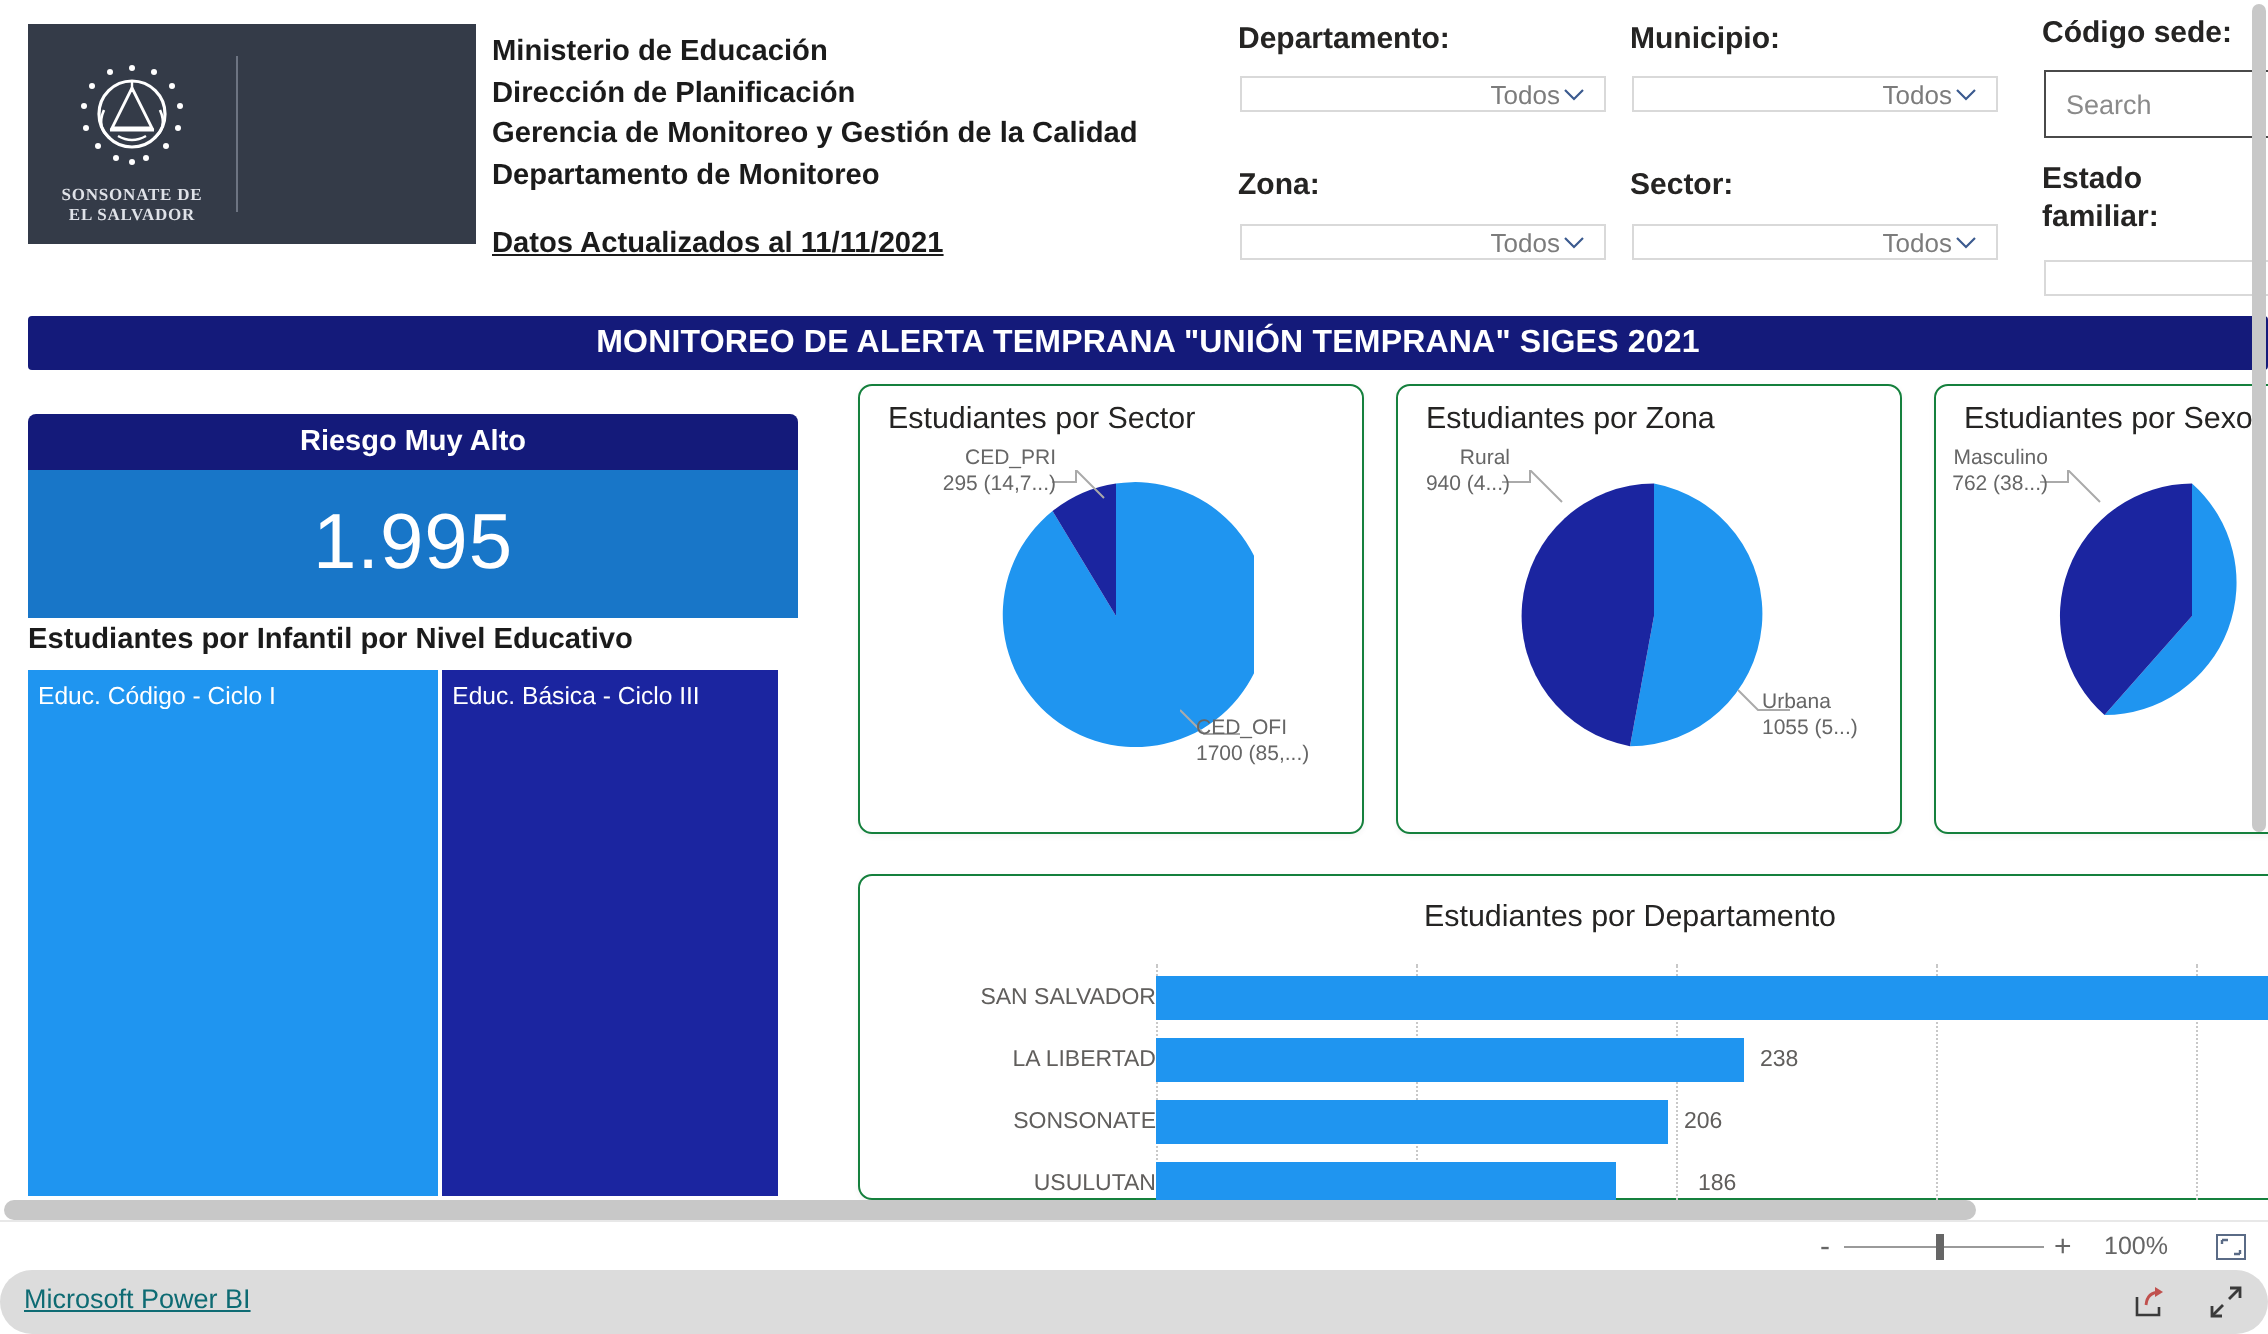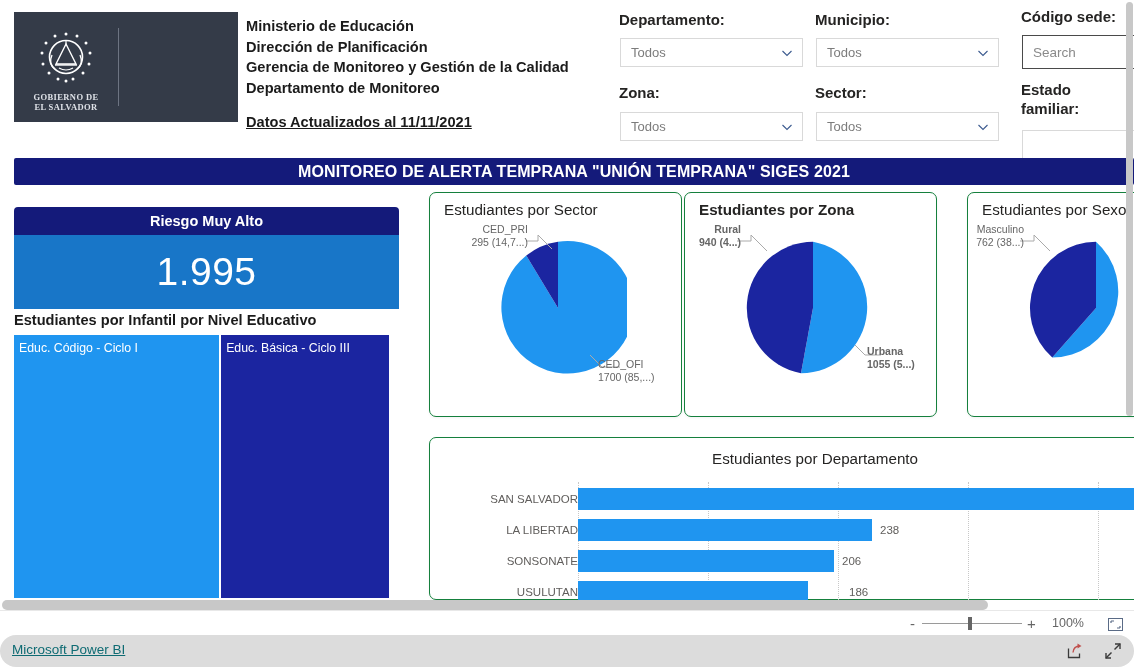--- a/index.html
+++ b/index.html
@@ -46,23 +46,23 @@
     position: absolute; left: 246px; top: 114px;
     color: #1b1b1b; font-size: 14.6px; font-weight: bold; text-decoration: underline;
   }
 
   
   .flt-label {
     position: absolute; color: #252423; font-size: 15px;
     font-weight: bold; line-height: 19px;
   }
   .flt-box {
-    position: absolute; height: 29px; border: 1px solid #d9d9d9;
+    position: absolute; height: 18px; border: 1px solid #d9d9d9;
     background: #fff; display: flex; align-items: center;
-    padding: 0 8px 0 10px; font-size: 13px; color: #7c7c7c;
+    padding: 0 8px 0 10px; font-size: 13px; color: #7c7c7c; text-align: right;
   }
   .flt-box .val { flex: 1; }
   .chev { width: 14px; height: 14px; flex: 0 0 14px; }
   .flt-search {
     position: absolute; height: 34px; border: 1px solid #4a4a4a;
     background: #fff; display: flex; align-items: center;
     padding: 0 8px 0 10px; font-size: 13.5px; color: #8a8a8a;
   }
 
   
@@ -183,21 +183,21 @@
             <circle cx="31" cy="30" r="16.5" fill="none" stroke="#ffffff" stroke-width="1.6"></circle>
             <path d="M31 17 L41 37 L21 37 Z" fill="none" stroke="#ffffff" stroke-width="1.4"></path>
             <path d="M31 14 L31 19" stroke="#ffffff" stroke-width="1.2"></path>
             <path d="M20 38 h22" stroke="#ffffff" stroke-width="1.4"></path>
             <path d="M17 28 q-4 9 3 14" fill="none" stroke="#ffffff" stroke-width="1.3"></path>
             <path d="M45 28 q4 9 -3 14" fill="none" stroke="#ffffff" stroke-width="1.3"></path>
             <path d="M24 41 q7 4 14 0" fill="none" stroke="#ffffff" stroke-width="1.2"></path>
           </svg>
         </div>
         <div class="gob-text">
-          <span>GOBIERNO DE</span><br>
+          <span>SONSONATE DE</span><br>
           <span>EL SALVADOR</span>
         </div>
       </div>
       <div class="logo-divider"></div>
     </div>
 
     <div class="hdr-titles">
       <div>Ministerio de Educación</div>
       <div>Dirección de Planificación</div>
       <div>Gerencia de Monitoreo y Gestión de la Calidad</div>
@@ -283,21 +283,21 @@
       </div>
       <svg class="leader" style="left:160px; top:160px; width:34px; height:22px;">
         <path d="M0 2 L12 14 L30 14"></path>
       </svg>
       <div class="pie-lbl" style="left:168px; top:165px;">
         <span>CED_OFI</span><br>
         <span>1700 (85,...)</span>
       </div>
     </div>
 
-    <div class="card" style="left:684px; top:192px; width:253px; height:225px;font-weight:bold;">
+    <div class="card" style="left:698px; top:192px; width:253px; height:225px;">
       <div class="card-title" style="left:14px; top:8px;">Estudiantes por Zona</div>
       <div class="pie-wrap" style="left:59px; top:46px;">
         <svg width="138" height="138" viewBox="0 0 100 100">
 
           <path d="M50 50 L50 2 A48 48 0 0 1 41.3 97.2 Z" fill="#1f95f0"></path>
 
           <path d="M50 50 L41.3 97.2 A48 48 0 0 1 50 2 Z" fill="#1b25a0"></path>
         </svg>
       </div>
       <svg class="leader" style="left:52px; top:42px; width:34px; height:22px;">

